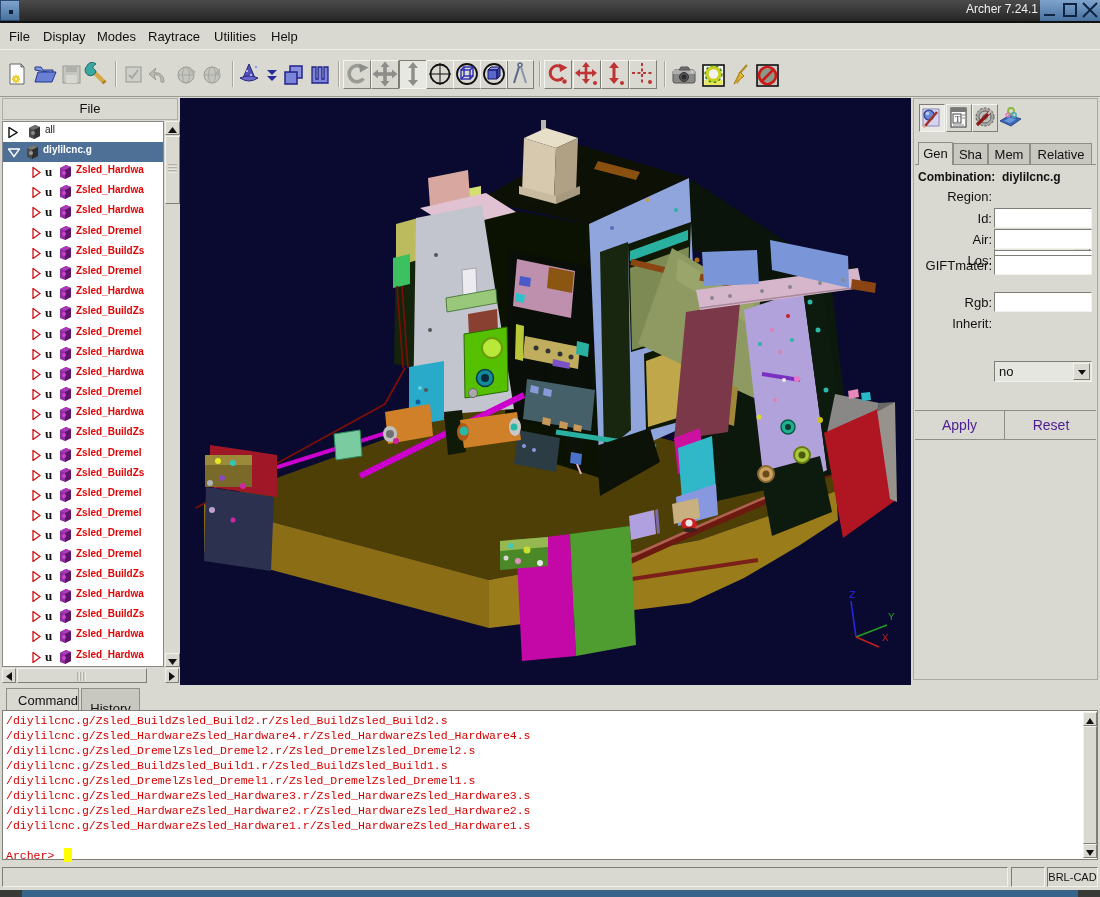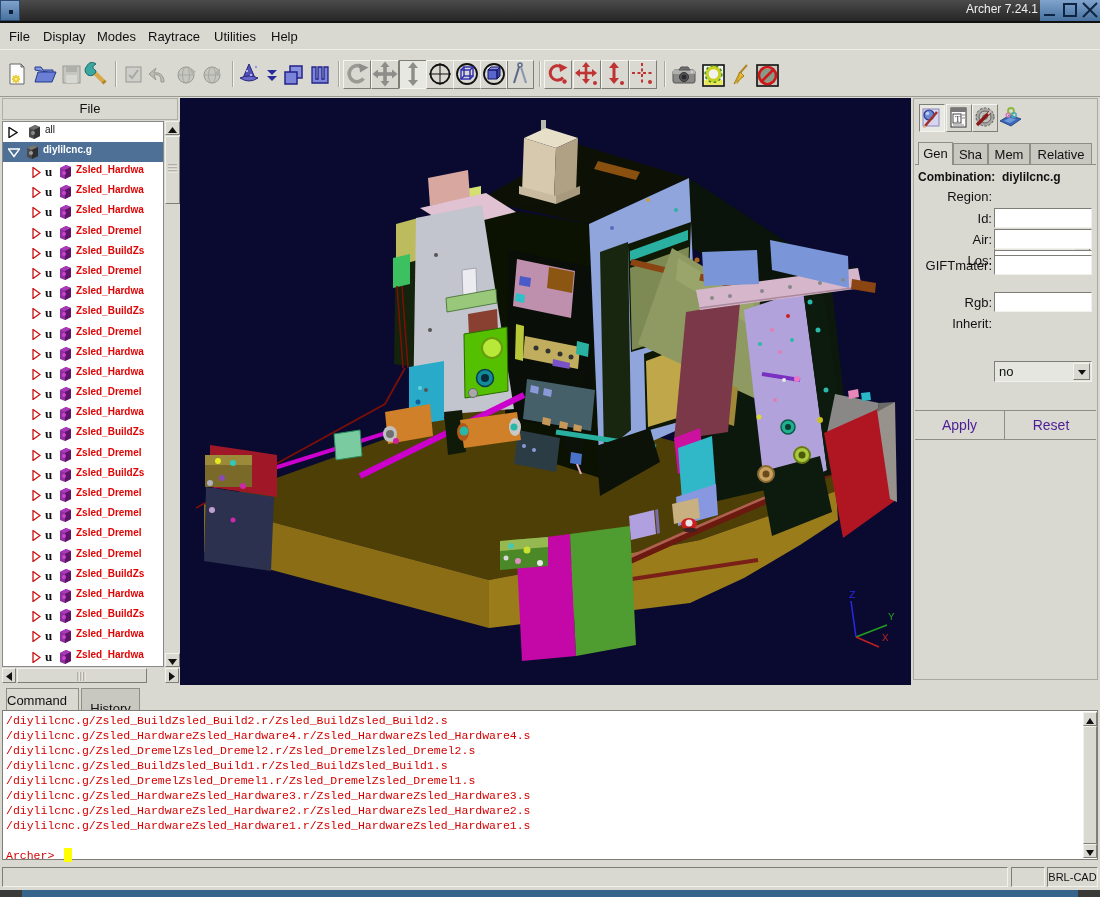--- a/index.html
+++ b/index.html
@@ -101,21 +101,21 @@
     border-top:1px solid #8f8e85; border-bottom:1px solid #8f8e85; }
   #applyrow .btn { position:absolute; top:0; height:28px; font-size:14px; color:#4c1d95;
     text-align:center; padding-top:6px; }
   #applybtn { left:0; width:90px; border-right:1px solid #8f8e85; }
   #resetbtn { left:91px; width:90px; }
 
   
   #cmdtabs { position:absolute; left:0; top:686px; width:1100px; height:24px; background:#d9d8d1; }
   .ctab { position:absolute; top:2px; height:22px; font-size:13px; color:#111;
     padding:4px 12px 0 12px; background:#c9c8c0; border:1px solid #8f8e85; border-bottom:none; }
-  #ctab1 { left:6px; width:73px; text-align:left; padding:4px 0 0 0; background:#d9d8d1; }
+  #ctab1 { left:6px; width:73px; text-align:right; padding:4px 0 0 0; background:#d9d8d1; }
   #ctab2 { left:81px; width:59px; text-align:center; padding:12px 0 0 0;text-decoration:underline; }
   #cmdbox { position:absolute; left:2px; top:710px; width:1096px; height:150px; background:#ffffff;
     border:1px solid #7f7e76; }
   #cmdtext { position:absolute; left:3px; top:2px; font-family:"Liberation Mono",monospace;
     font-size:11.5px; line-height:15px; color:#d40000; white-space:pre; }
   #prompt { position:absolute; left:3px; top:138px; font-family:"Liberation Mono",monospace;
     font-size:11.5px; color:#d40000; }
   #cursor { position:absolute; left:61px; top:137px; width:8px; height:14px; background:#ffff00; }
   #cmdvsb { position:absolute; left:1080px; top:1px; width:14px; height:146px; background:#d9d8d1; }
 

